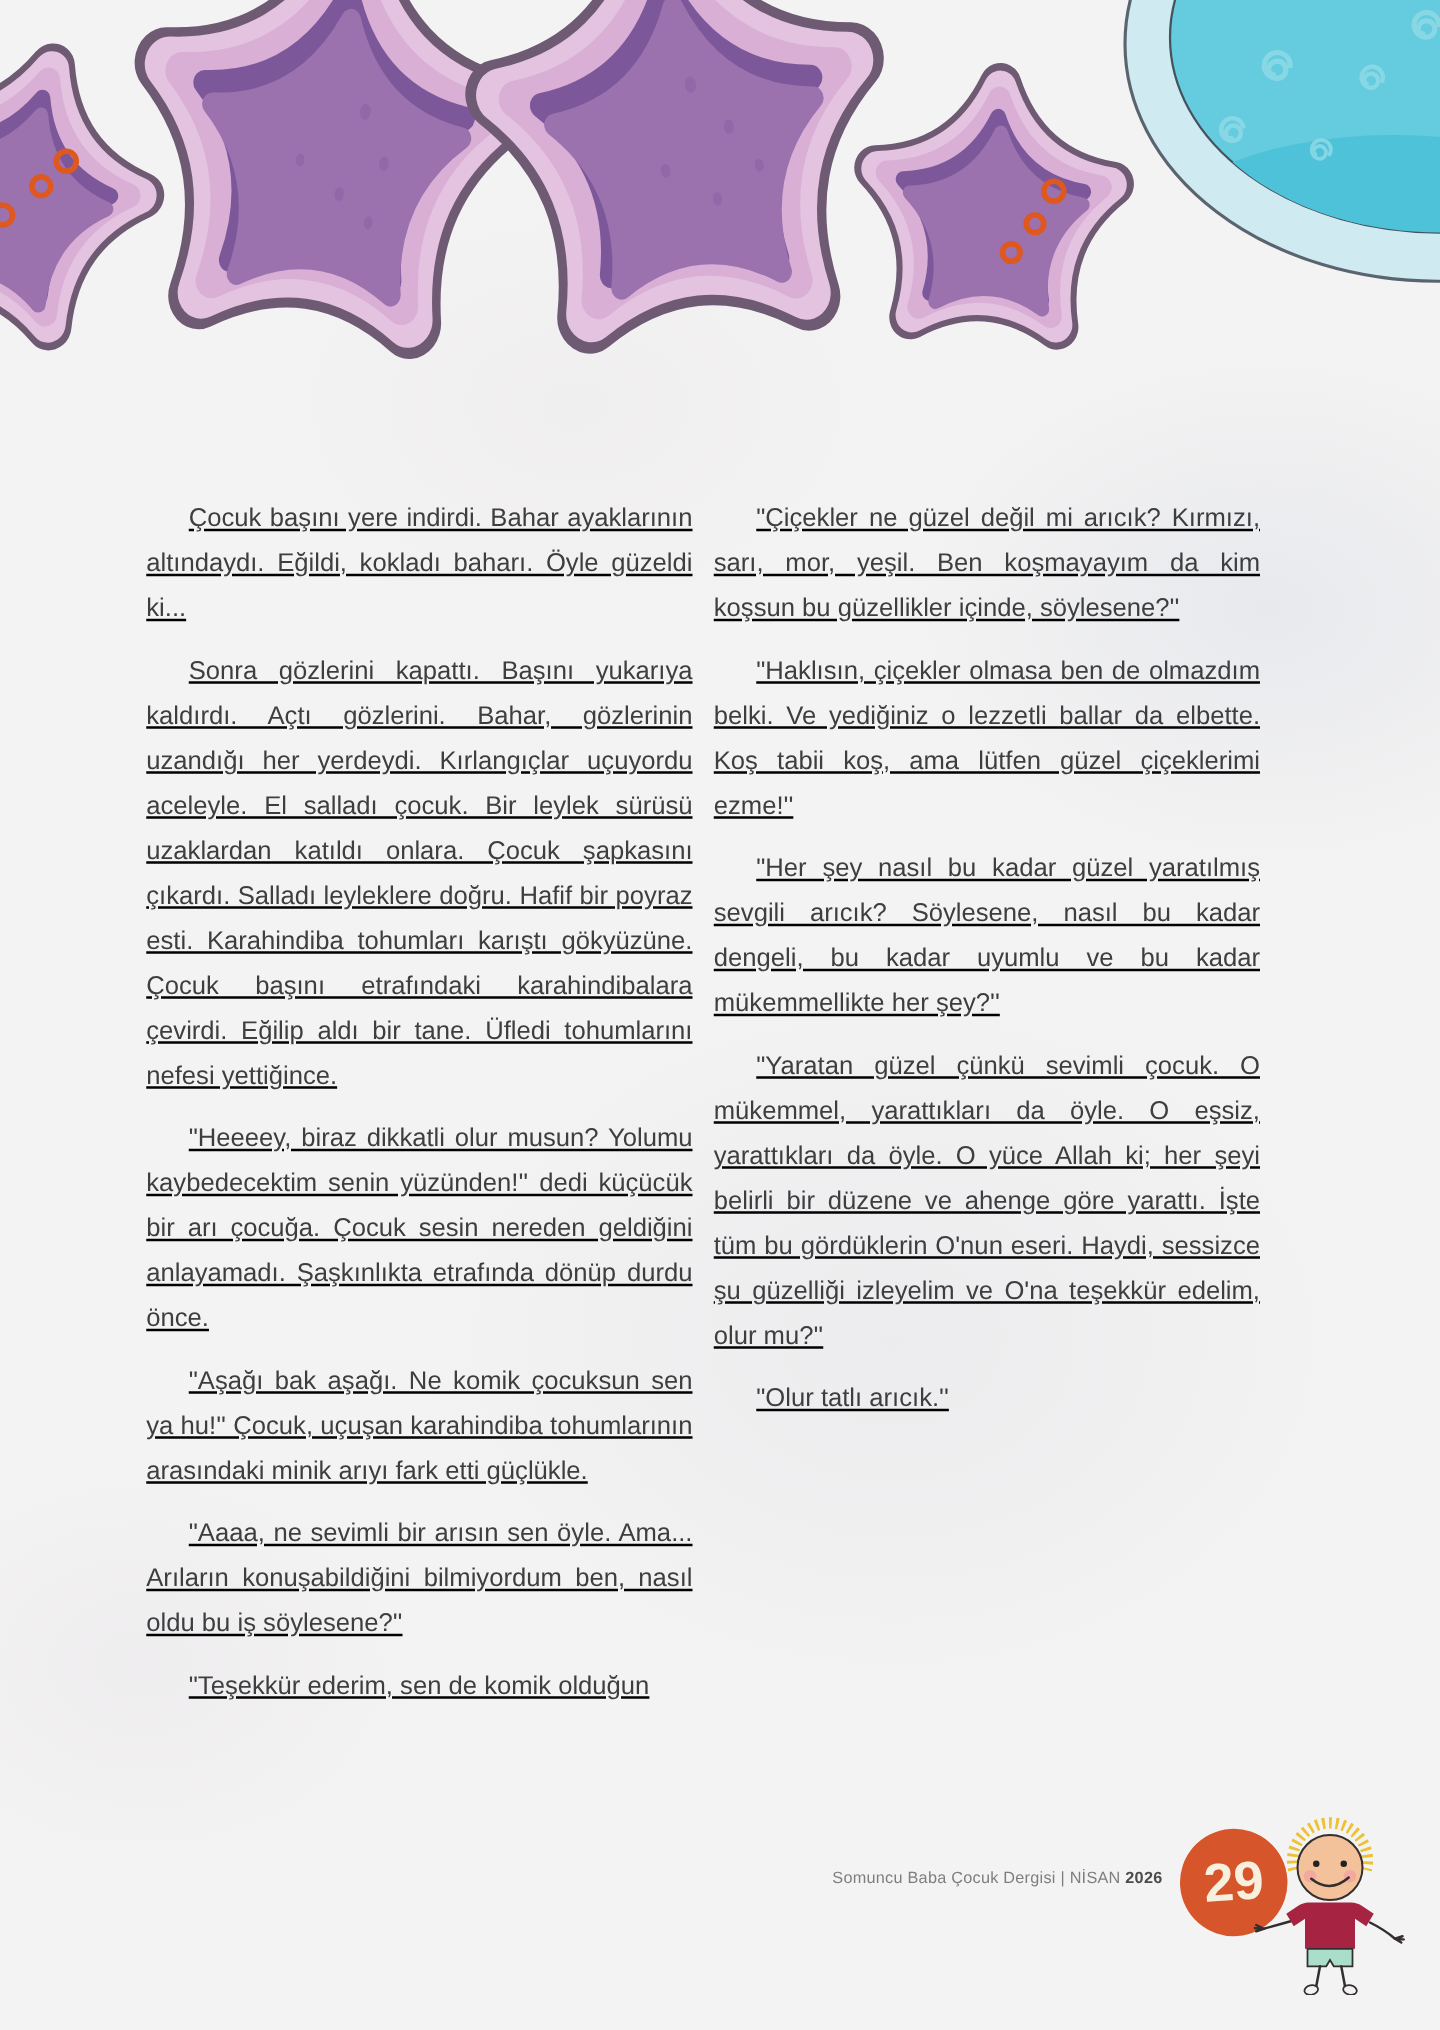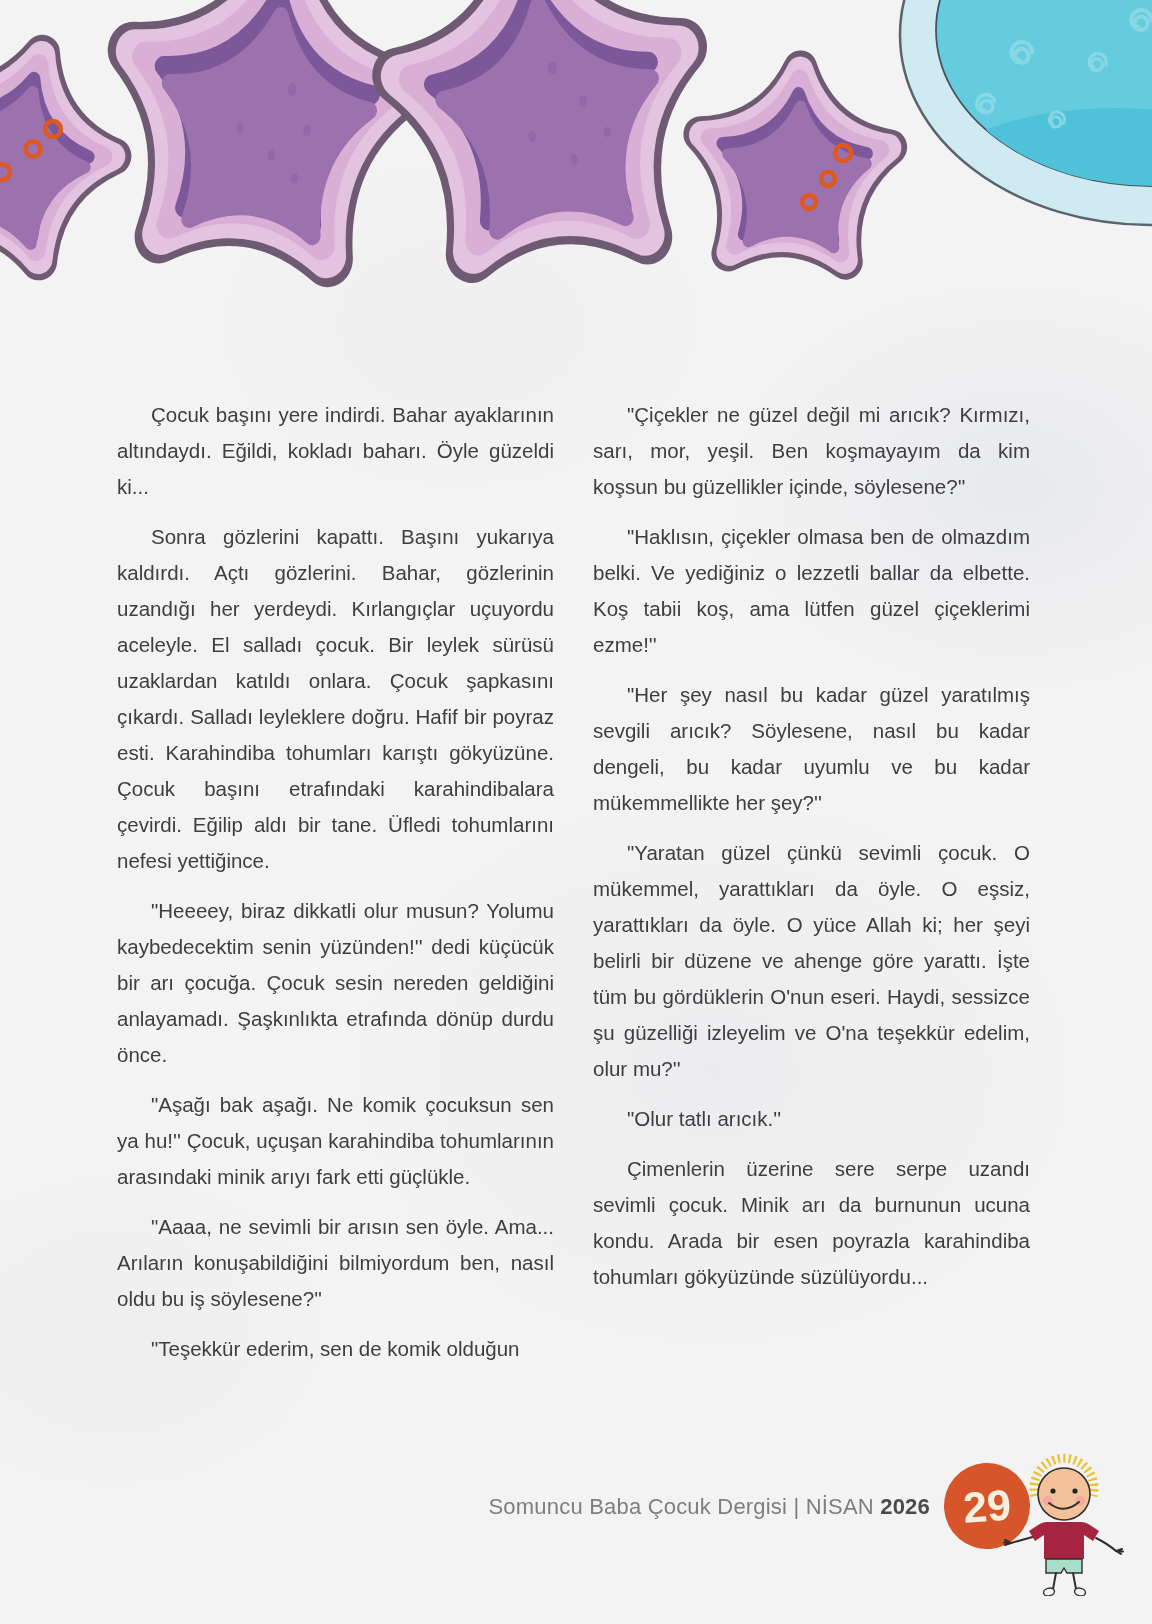--- a/index.html
+++ b/index.html
@@ -7,30 +7,30 @@
   .page{
     position:relative;width:1152px;height:1624px;overflow:hidden;
     background:
       radial-gradient(420px 300px at 88% 30%, rgba(221,225,232,.55), rgba(221,225,232,0) 70%),
       radial-gradient(520px 400px at 62% 66%, rgba(226,226,231,.45), rgba(226,226,231,0) 72%),
       radial-gradient(320px 240px at 10% 82%, rgba(231,229,233,.40), rgba(231,229,233,0) 70%),
       radial-gradient(380px 260px at 40% 20%, rgba(233,231,234,.35), rgba(233,231,234,0) 70%),
       #f4f3f3;
   }
   .deco{position:absolute;left:0;top:0;}
-  .columns{position:absolute;left:117px;top:397px;width:913px;display:flex;gap:39px;}
+  .columns{position:absolute;left:117px;top:397px;width:913px;display:flex;gap:17px;text-decoration:underline;}
   .col{width:437px;}
   .col p{
     margin:0 0 14px 0;
     font-size:20.5px;line-height:36px;color:#3e3e40;
     text-align:justify;text-indent:34px;
   }
   .footer-title{
     position:absolute;top:1494px;right:222px;
-    font-size:22px;color:#7d7e80;letter-spacing:.2px;white-space:nowrap;
+    font-size:13px;color:#7d7e80;letter-spacing:.2px;white-space:nowrap;
   }
   .footer-title b{color:#4a4b4d;font-weight:bold;}
   .page-badge{
     position:absolute;left:944px;top:1463px;width:86px;height:86px;border-radius:50%;
     background:#d7552a;display:flex;align-items:center;justify-content:center;
     color:#f8f0df;font-size:43px;font-weight:bold;transform:rotate(-4deg);z-index:1;
   }
   .boy{position:absolute;left:1002px;top:1446px;width:130px;height:150px;z-index:2;}
 </style>
 </head>
@@ -127,21 +127,20 @@
         <p>"Aşağı bak aşağı. Ne komik çocuksun sen ya hu!'' Çocuk, uçuşan karahindiba tohumlarının arasındaki minik arıyı fark etti güçlükle.</p>
         <p>"Aaaa, ne sevimli bir arısın sen öyle. Ama... Arıların konuşabildiğini bilmiyordum ben, nasıl oldu bu iş söylesene?''</p>
         <p>"Teşekkür ederim, sen de komik olduğun</p>
       </section>
     <section class="col">
         <p>"Çiçekler ne güzel değil mi arıcık? Kırmızı, sarı, mor, yeşil. Ben koşmayayım da kim koşsun bu güzellikler içinde, söylesene?''</p>
         <p>"Haklısın, çiçekler olmasa ben de olmazdım belki. Ve yediğiniz o lezzetli ballar da elbette. Koş tabii koş, ama lütfen güzel çiçeklerimi ezme!''</p>
         <p>"Her şey nasıl bu kadar güzel yaratılmış sevgili arıcık? Söylesene, nasıl bu kadar dengeli, bu kadar uyumlu ve bu kadar mükemmellikte her şey?''</p>
         <p>"Yaratan güzel çünkü sevimli çocuk. O mükemmel, yarattıkları da öyle. O eşsiz, yarattıkları da öyle. O yüce Allah ki; her şeyi belirli bir düzene ve ahenge göre yarattı. İşte tüm bu gördüklerin O'nun eseri. Haydi, sessizce şu güzelliği izleyelim ve O'na teşekkür edelim, olur mu?''</p>
         <p>"Olur tatlı arıcık.''</p>
-        <p>Çimenlerin üzerine sere serpe uzandı sevimli çocuk. Minik arı da burnunun ucuna kondu. Arada bir esen poyrazla karahindiba tohumları gökyüzünde süzülüyordu...</p>
       </section>
   </main>
 
   <div class="footer-title">
     <span>Somuncu Baba Çocuk Dergisi | NİSAN</span>
     <b>2026</b>
   </div>
 
   <div class="page-badge">
     <span>29</span>

